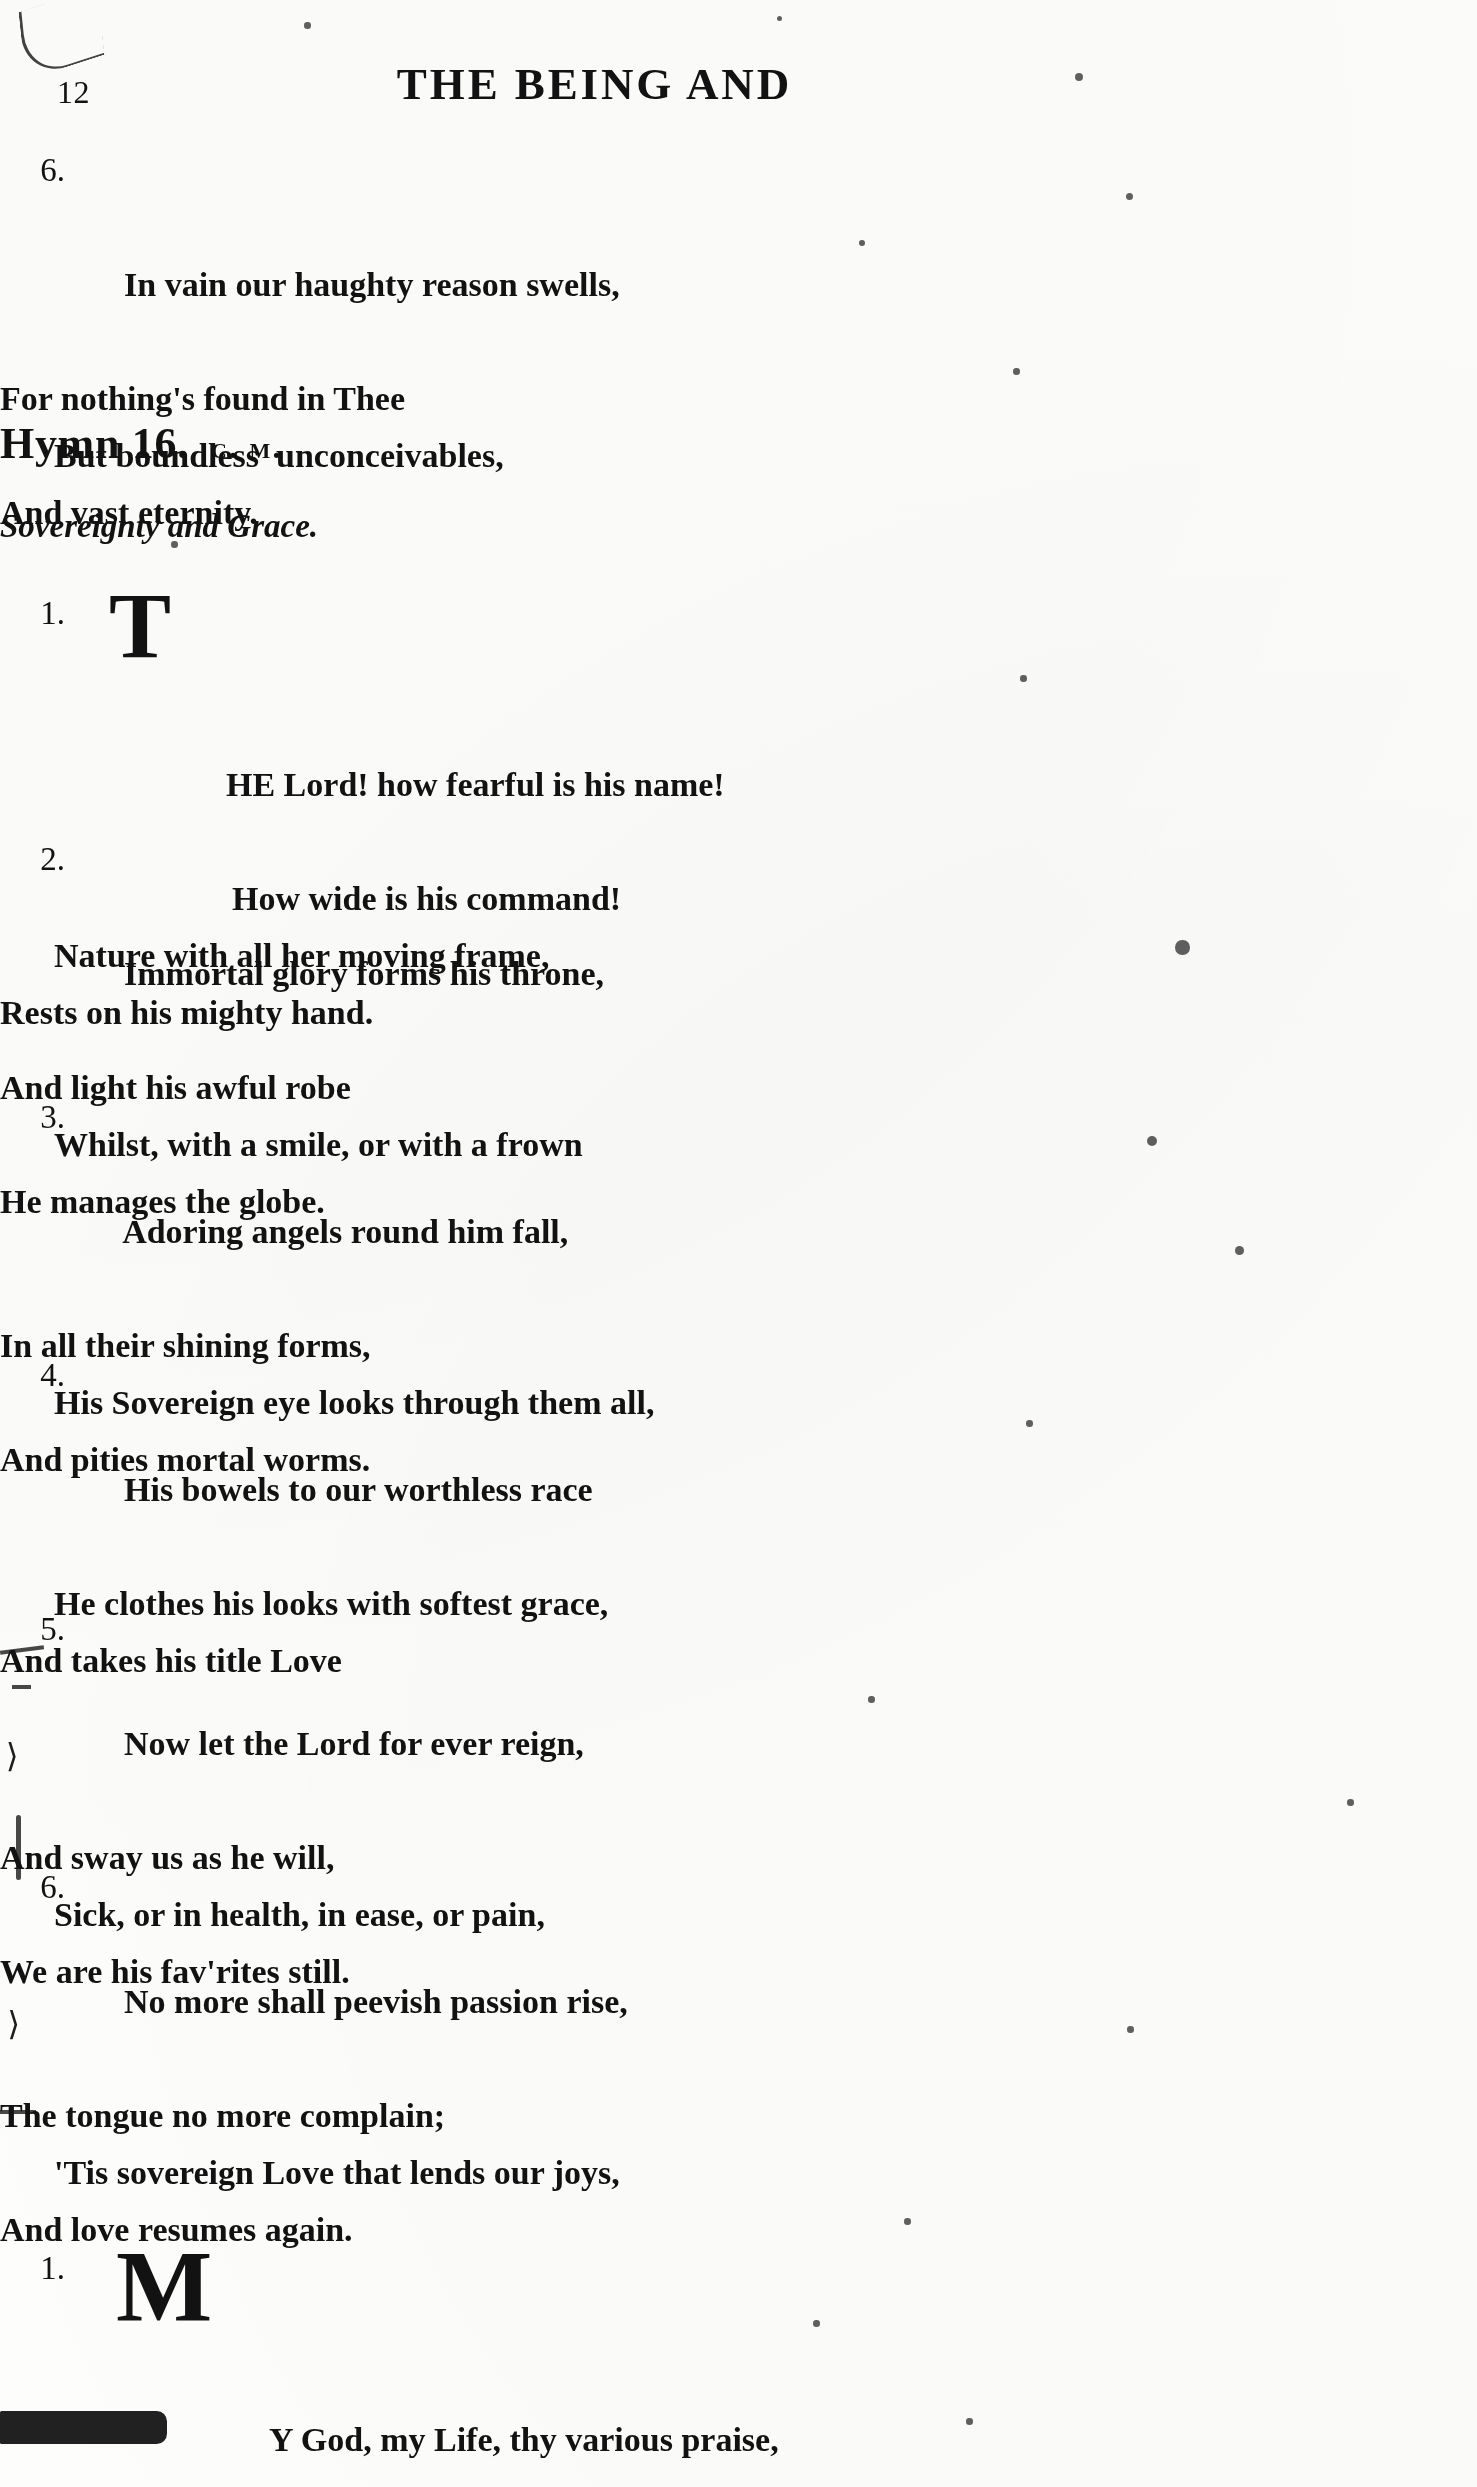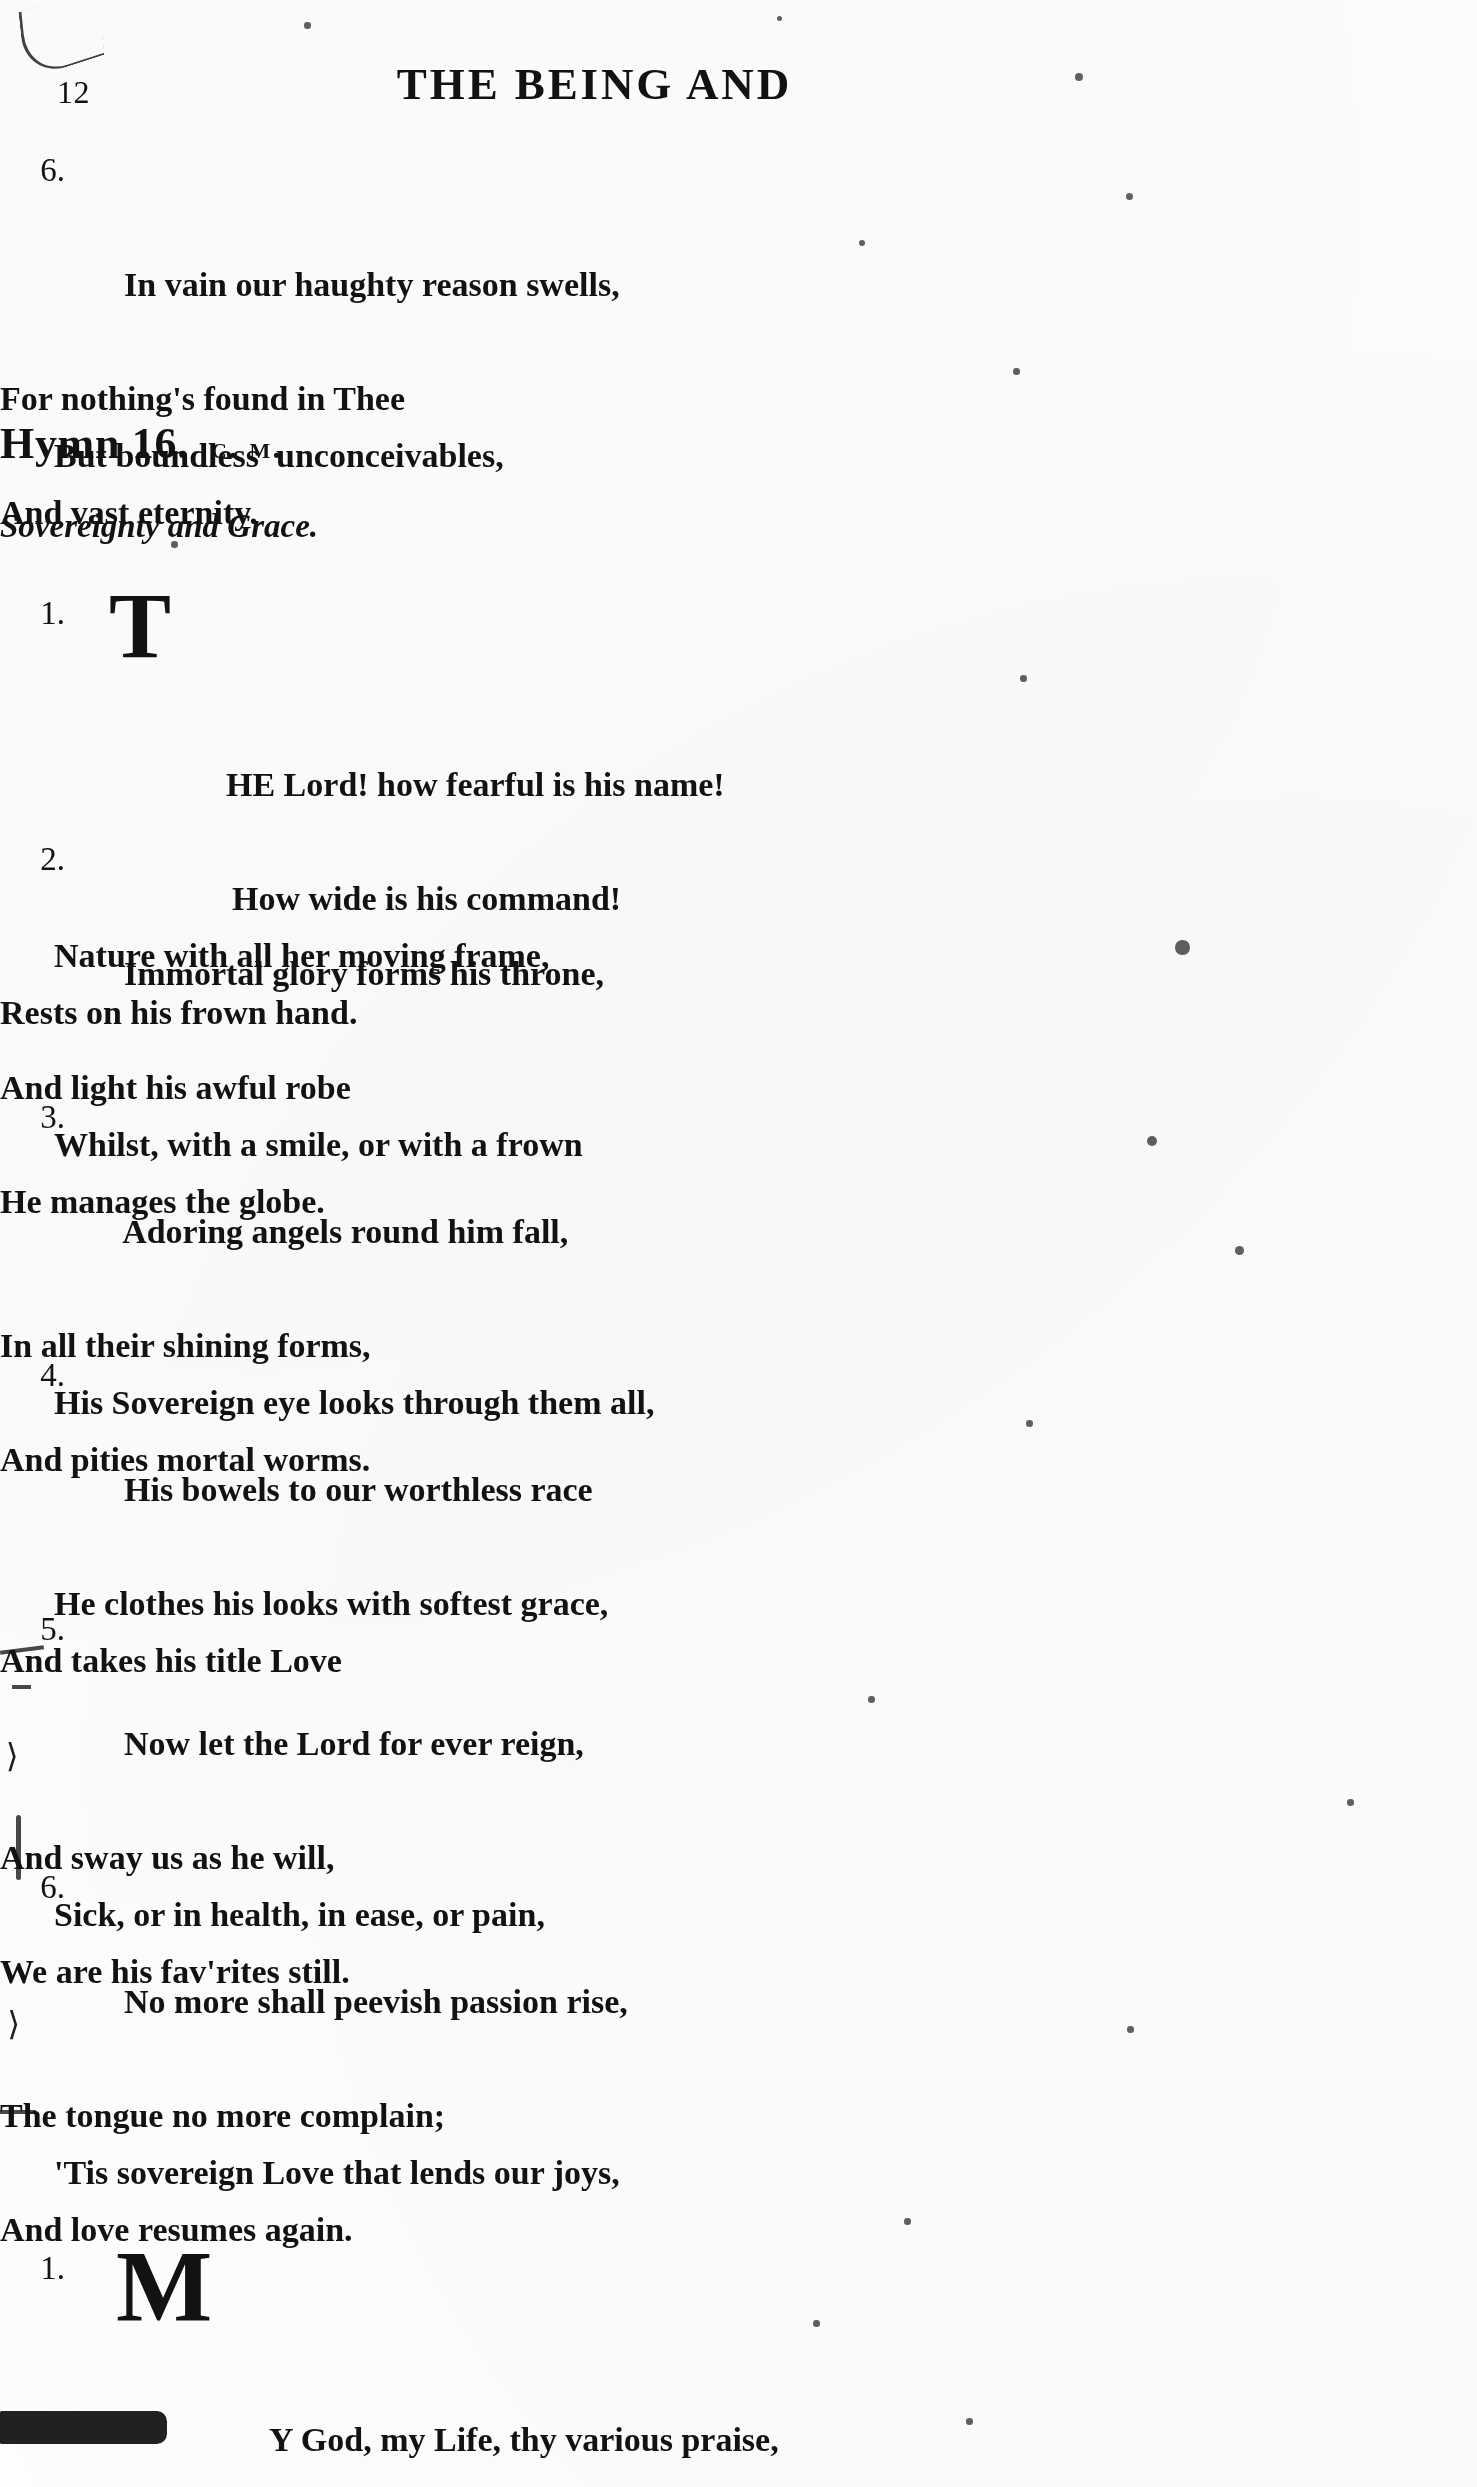--- a/index.html
+++ b/index.html
@@ -231,21 +231,21 @@
   <div class="hymn-sub" style="top:508px;">Sovereignty and Grace.</div>
 
   <div class="dropcap-block" style="top:585px;">
     <div class="vline" style="padding-left:73px; position:relative;">
       <span class="vnum">1.</span>
       <span class="dropcap" style="left:109px; top:-5.8px; font-size:93px;">T</span>
       <span style="display:inline-block; padding-left:102px;">HE Lord! how fearful is his name!</span>
     </div>
     <div class="vline" style="padding-left:232px;">How wide is his command!</div>
     <div class="vline ind2">Nature with all her moving frame,</div>
-    <div class="vline ind1">Rests on his frown hand.</div>
+    <div class="vline ind1">Rests on his mighty hand.</div>
   </div>
 
   <div class="stanza" style="top:831px;">
     <div class="vline ind0">
       <span class="vnum">2.</span>
       <span>Immortal glory forms his throne,</span>
     </div>
     <div class="vline ind1">And light his awful robe</div>
     <div class="vline ind2">Whilst, with a smile, or with a frown</div>
     <div class="vline ind1">He manages the globe.</div>

